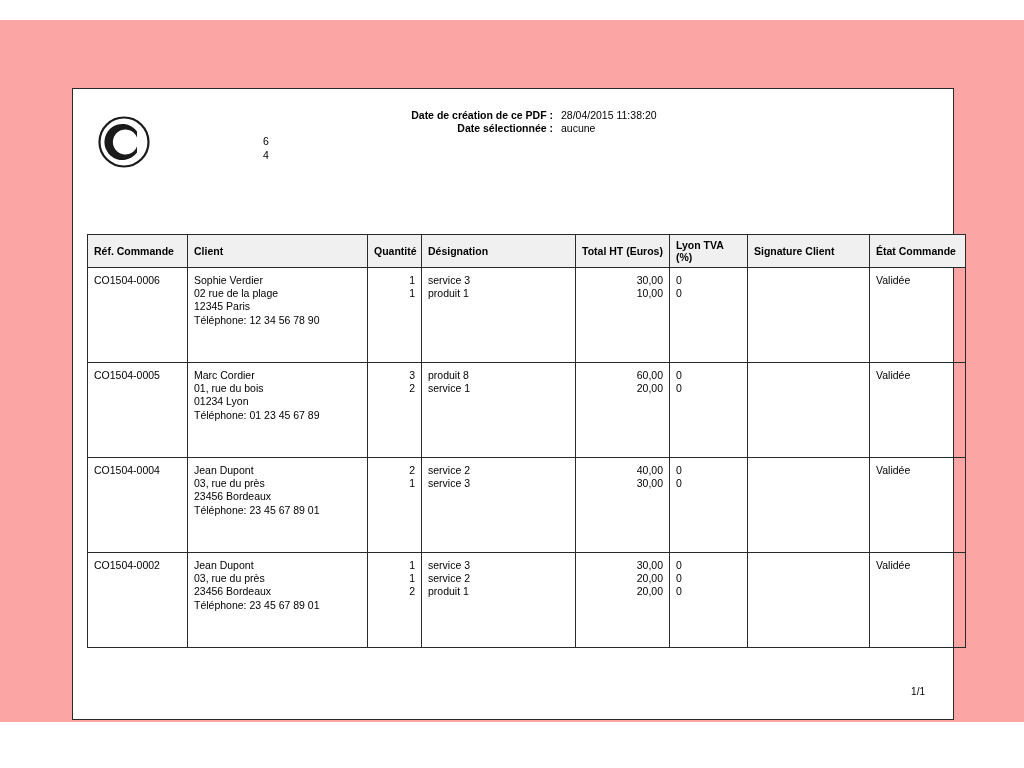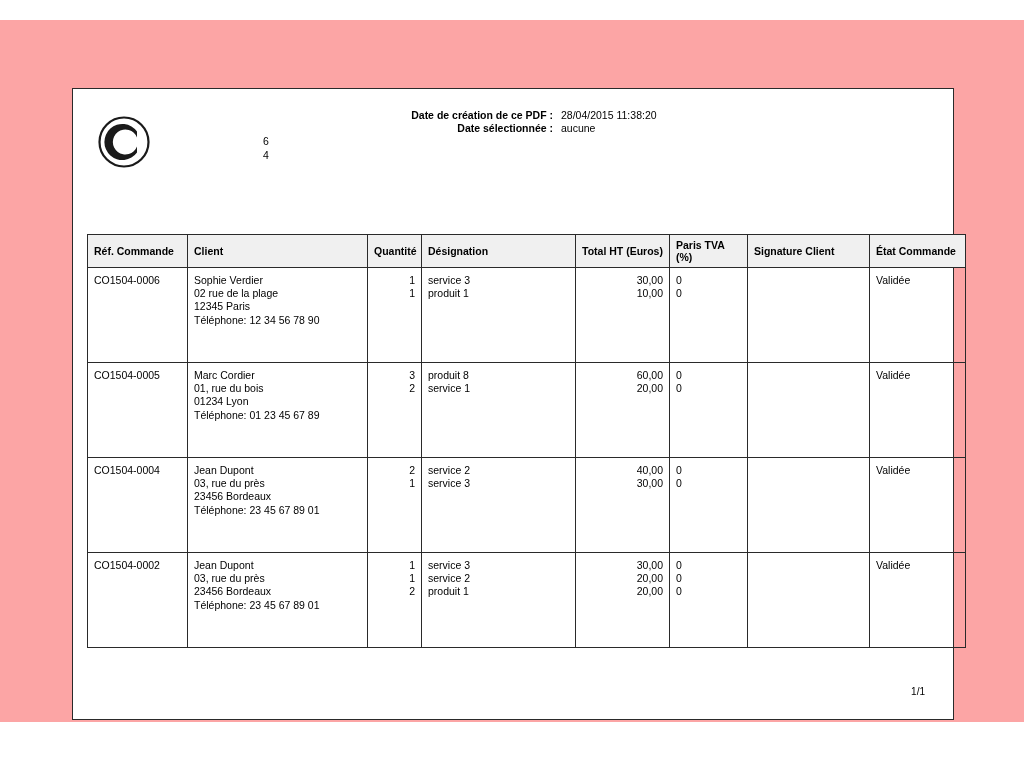--- a/index.html
+++ b/index.html
@@ -183,21 +183,21 @@
             <col class="c-sign">
             <col class="c-etat">
           </colgroup>
           <thead>
             <tr>
               <th>Réf. Commande</th>
               <th>Client</th>
               <th class="num">Quantité</th>
               <th>Désignation</th>
               <th class="num">Total HT (Euros)</th>
-              <th>Paris TVA (%)</th>
+              <th>Lyon TVA (%)</th>
               <th>Signature Client</th>
               <th>État Commande</th>
             </tr>
           </thead>
           <tbody>
             <tr>
               <td class="center">
                   <div class="cell-lines">
                     <div>CO1504-0006</div>
                   </div>

